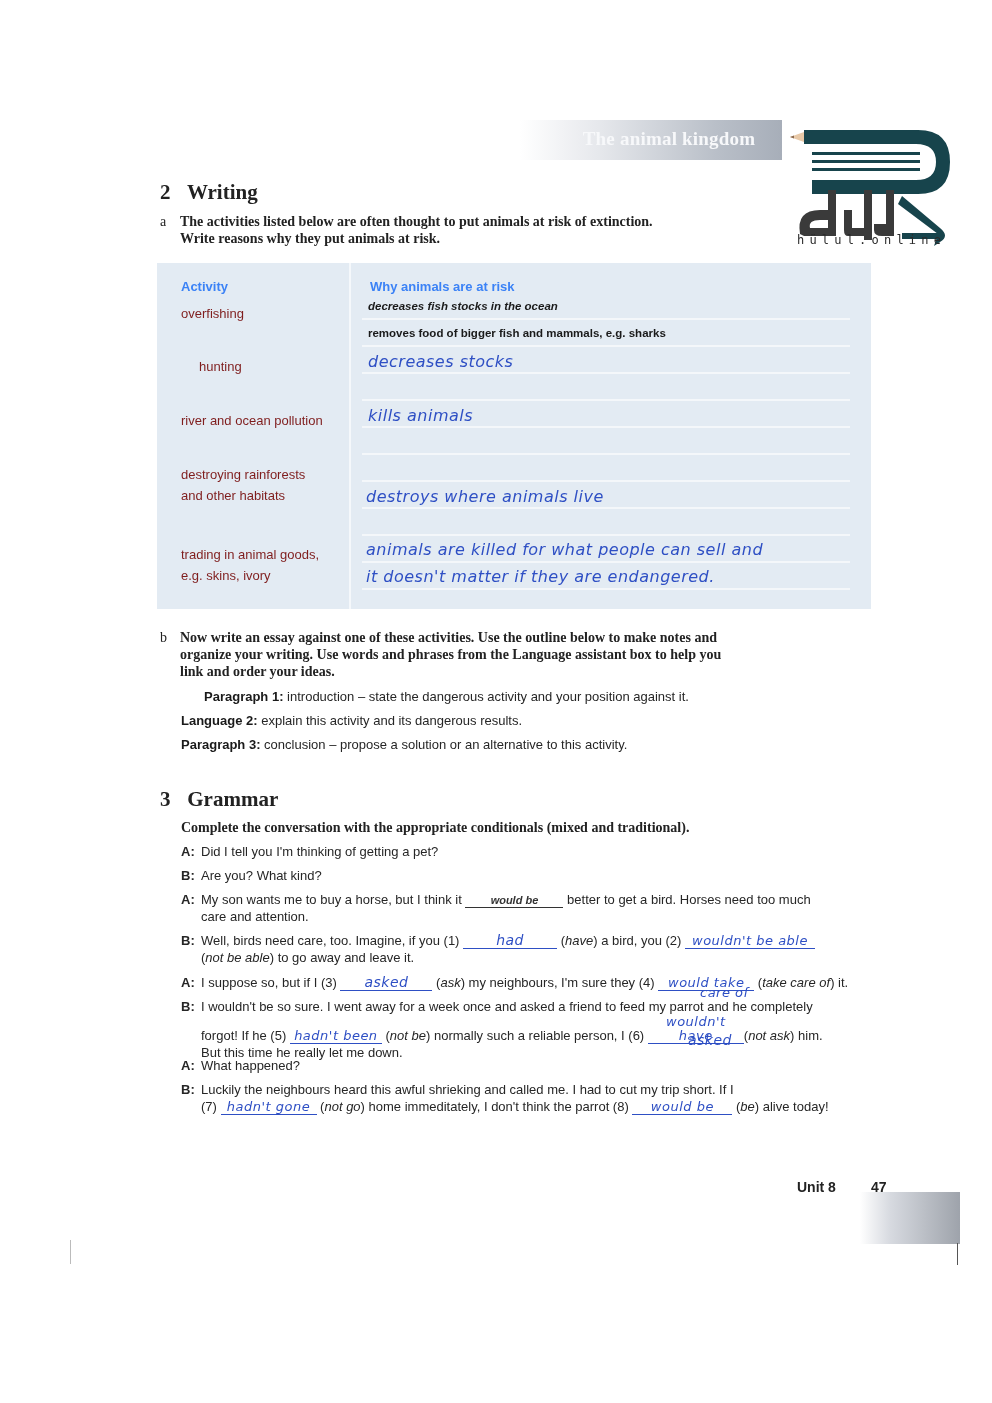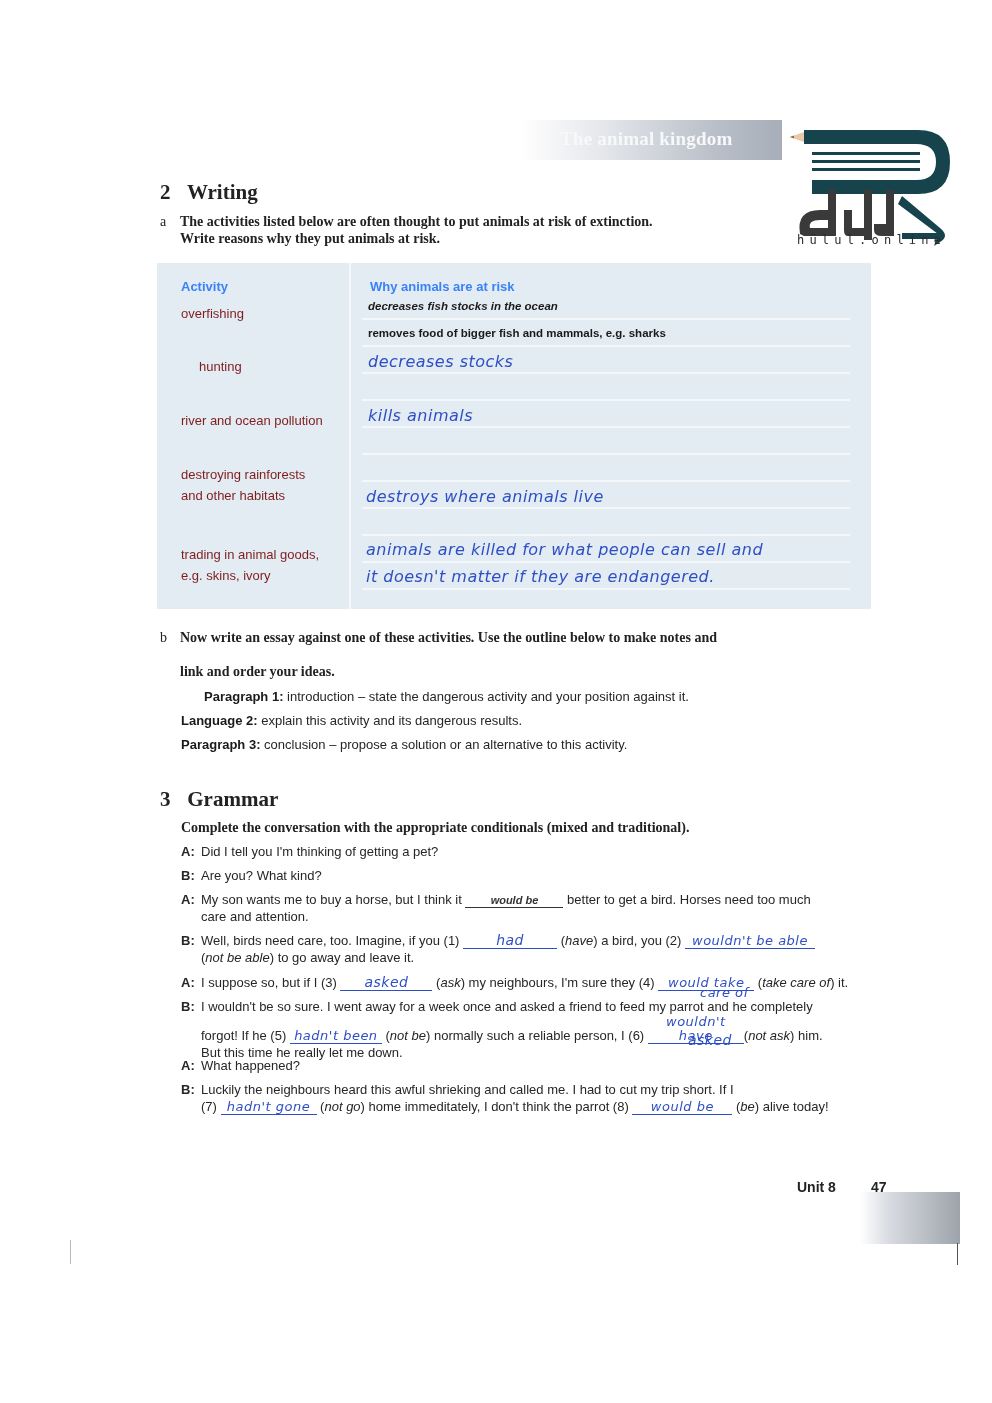--- a/index.html
+++ b/index.html
@@ -9,21 +9,21 @@
     font-family: "Liberation Sans", sans-serif;
   }
   .abs { position: absolute; }
 
   
   .header-band {
     left: 520px; top: 120px; width: 262px; height: 40px;
     background: linear-gradient(to right, rgba(255,255,255,1) 0%, #e6e8ec 30%, #b9bfc8 75%, #a7aeb9 100%);
   }
   .header-title {
-    left: 560px; top: 128px; width: 218px; text-align: left;
+    left: 560px; top: 128px; width: 218px; text-align: center;
     font-family: "Liberation Serif", serif; font-weight: bold; font-size: 19px;
     color: #f7f8fa; letter-spacing: 0.2px;
   }
 
   
   .logo { left: 790px; top: 124px; width: 168px; height: 125px; }
   .logo-url {
     left: 797px; top: 233px; width: 160px; font-size: 12px; letter-spacing: 5.2px;
     color: #2a2a2a; font-family: "DejaVu Sans Mono", monospace;
   }
@@ -152,21 +152,21 @@
 
 <div class="abs activity" style="left:181px; top:544px;">
   <span>trading in animal goods,</span><br>
   <span>e.g. skins, ivory</span>
 </div>
 <div class="abs hand" style="left:366px; top:540px;">animals are killed for what people can sell and</div>
 <div class="abs hand" style="left:366px; top:567px;">it doesn't matter if they are endangered.</div>
 
 <div class="abs instr" style="left:160px; top:629px;">
   <span class="step-letter" style="font-weight:normal;">b</span><span>Now write an essay against one of these activities. Use the outline below to make notes and</span><br>
-  <span class="step-letter"></span><br>
+  <span class="step-letter"></span><span>organize your writing. Use words and phrases from the Language assistant box to help you</span><br>
   <span class="step-letter"></span><span>link and order your ideas.</span>
 </div>
 
 <div class="abs body-text" style="left:181px; top:688px;margin-left:23px;">
   <b>Paragraph 1:</b><span> introduction – state the dangerous activity and your position against it.</span>
 </div>
 <div class="abs body-text" style="left:181px; top:712px;">
   <b>Language 2:</b><span> explain this activity and its dangerous results.</span>
 </div>
 <div class="abs body-text" style="left:181px; top:736px;">

